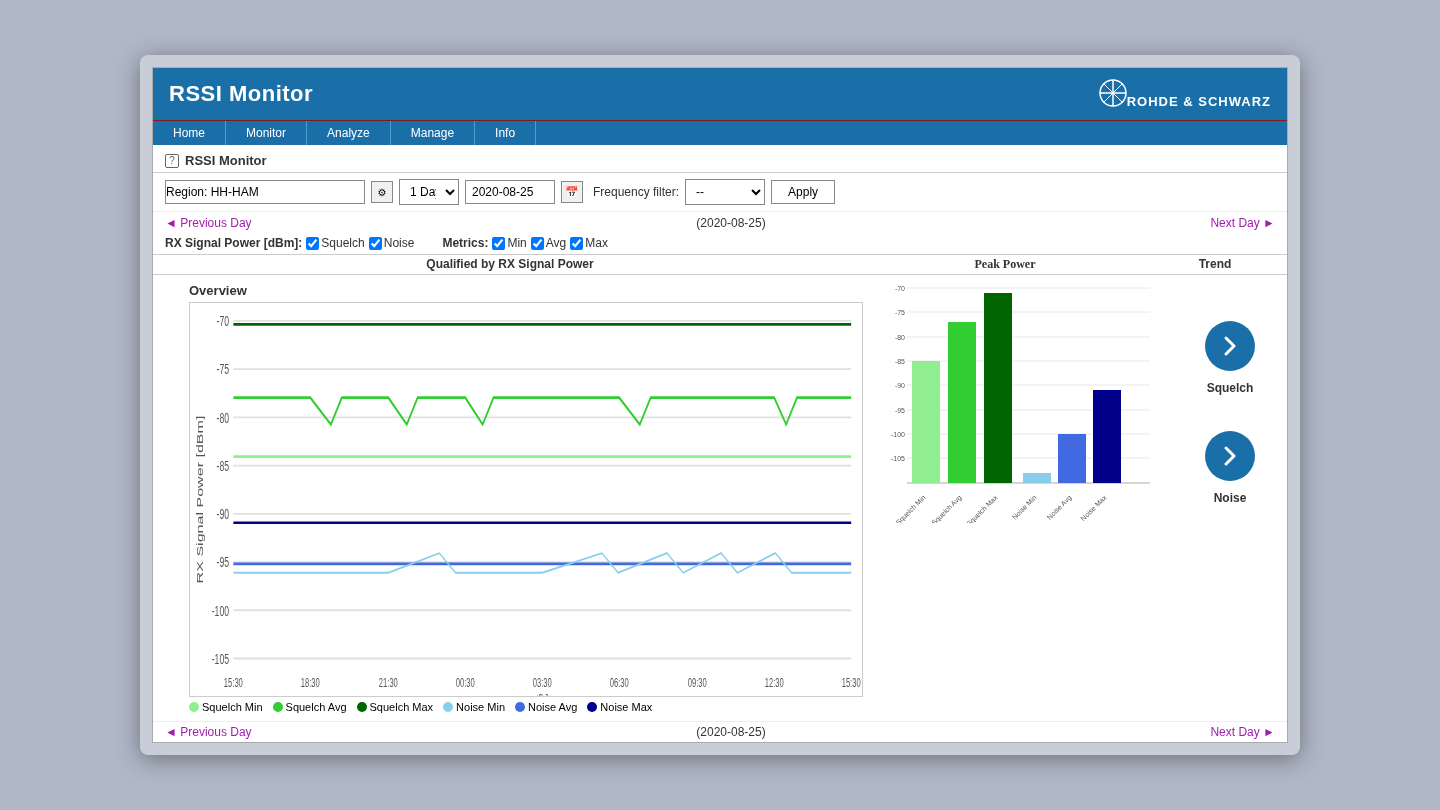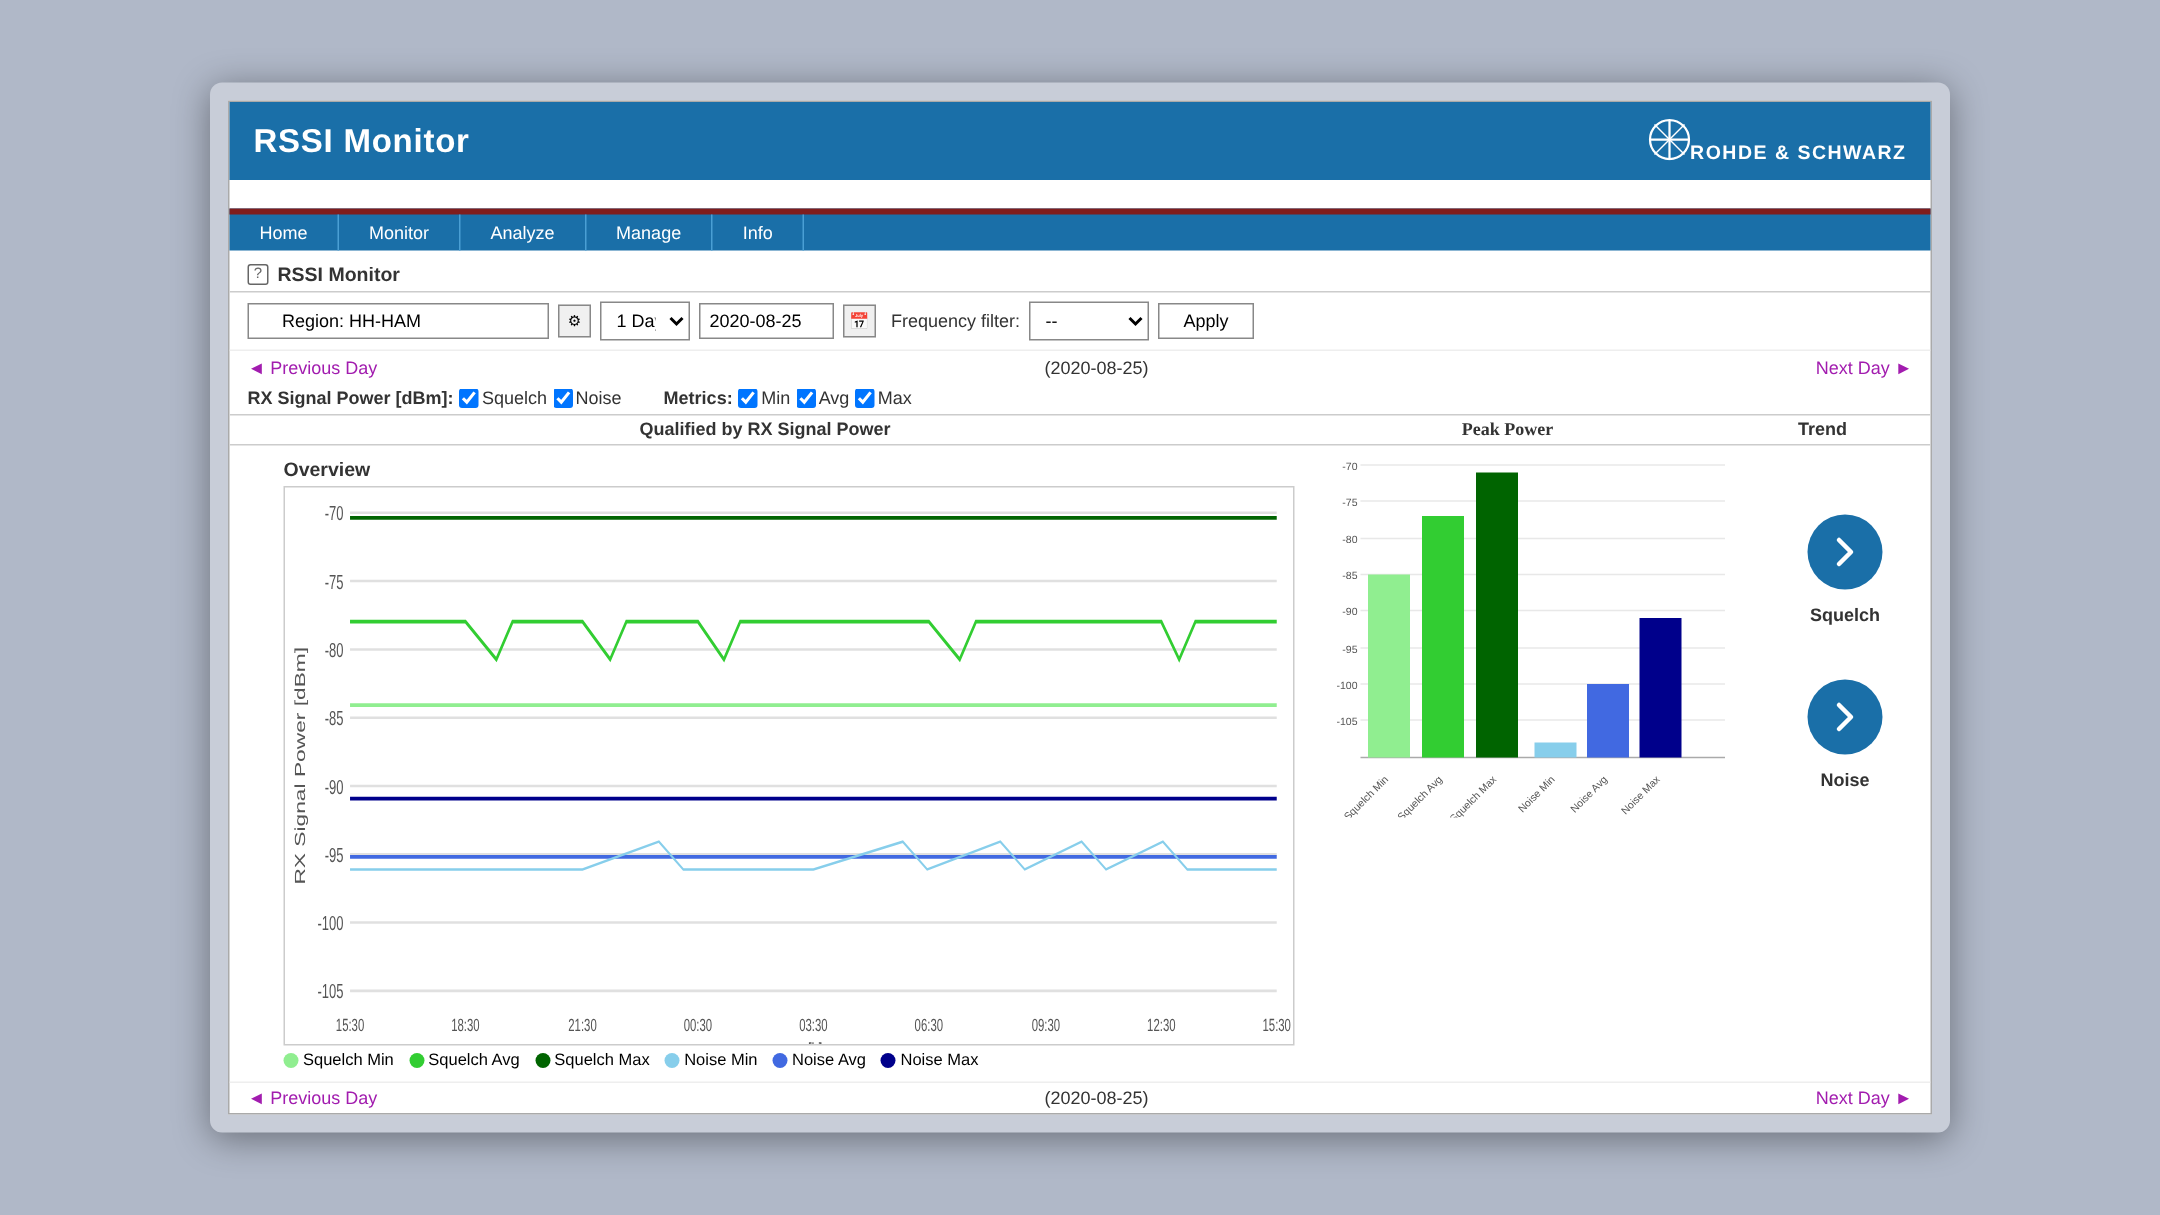--- a/index.html
+++ b/index.html
@@ -57,22 +57,21 @@
     .logo-text {
       color: #fff;
       font-size: 13px;
       font-weight: bold;
       letter-spacing: 1px;
     }
     
     .nav-bar {
       background: #1a6fa8;
       display: flex;
-      border-top: 4px solid #7f1d1d;
-      margin-top: 19px;
+      border-top: 1px solid #7f1d1d;
     }
     .nav-item {
       color: #fff;
       padding: 5px 20px;
       cursor: pointer;
       font-size: 12px;
       border-right: 1px solid #4a9fd4;
     }
     
     .page-content {
@@ -110,21 +109,21 @@
     
     .toolbar {
       display: flex;
       align-items: center;
       padding: 6px 12px;
       gap: 6px;
       border-bottom: 1px solid #eee;
     }
     .region-select {
       border: 1px solid #888;
-      padding: 4px 22px;
+      padding: 4px 0;
       background: #fff;
       font-size: 12px;
       min-width: 200px;
     }
     .icon-btn {
       width: 22px;
       height: 22px;
       border: 1px solid #888;
       background: #f0f0f0;
       cursor: pointer;

